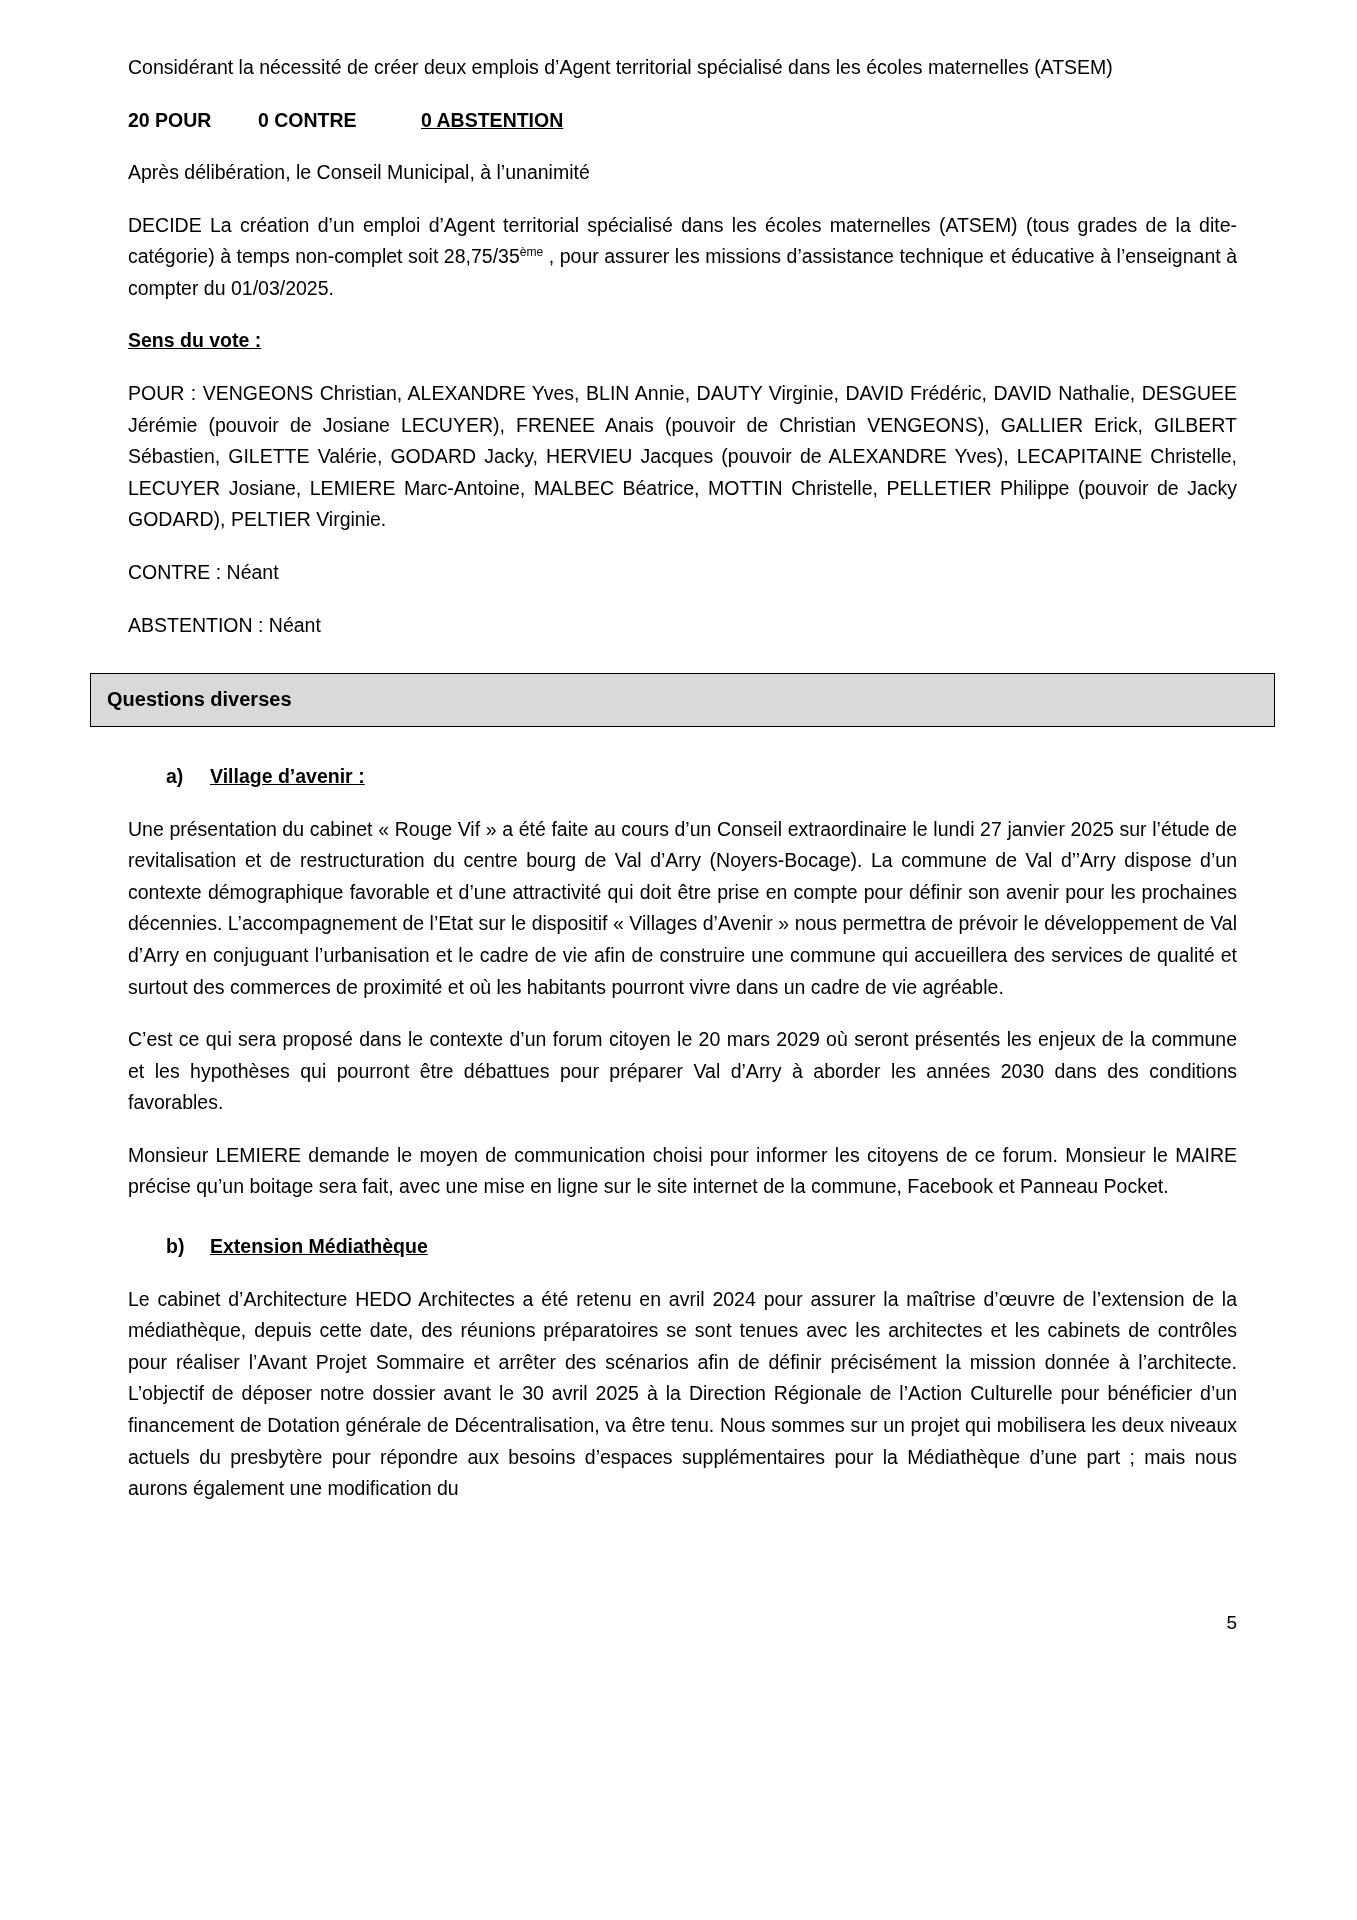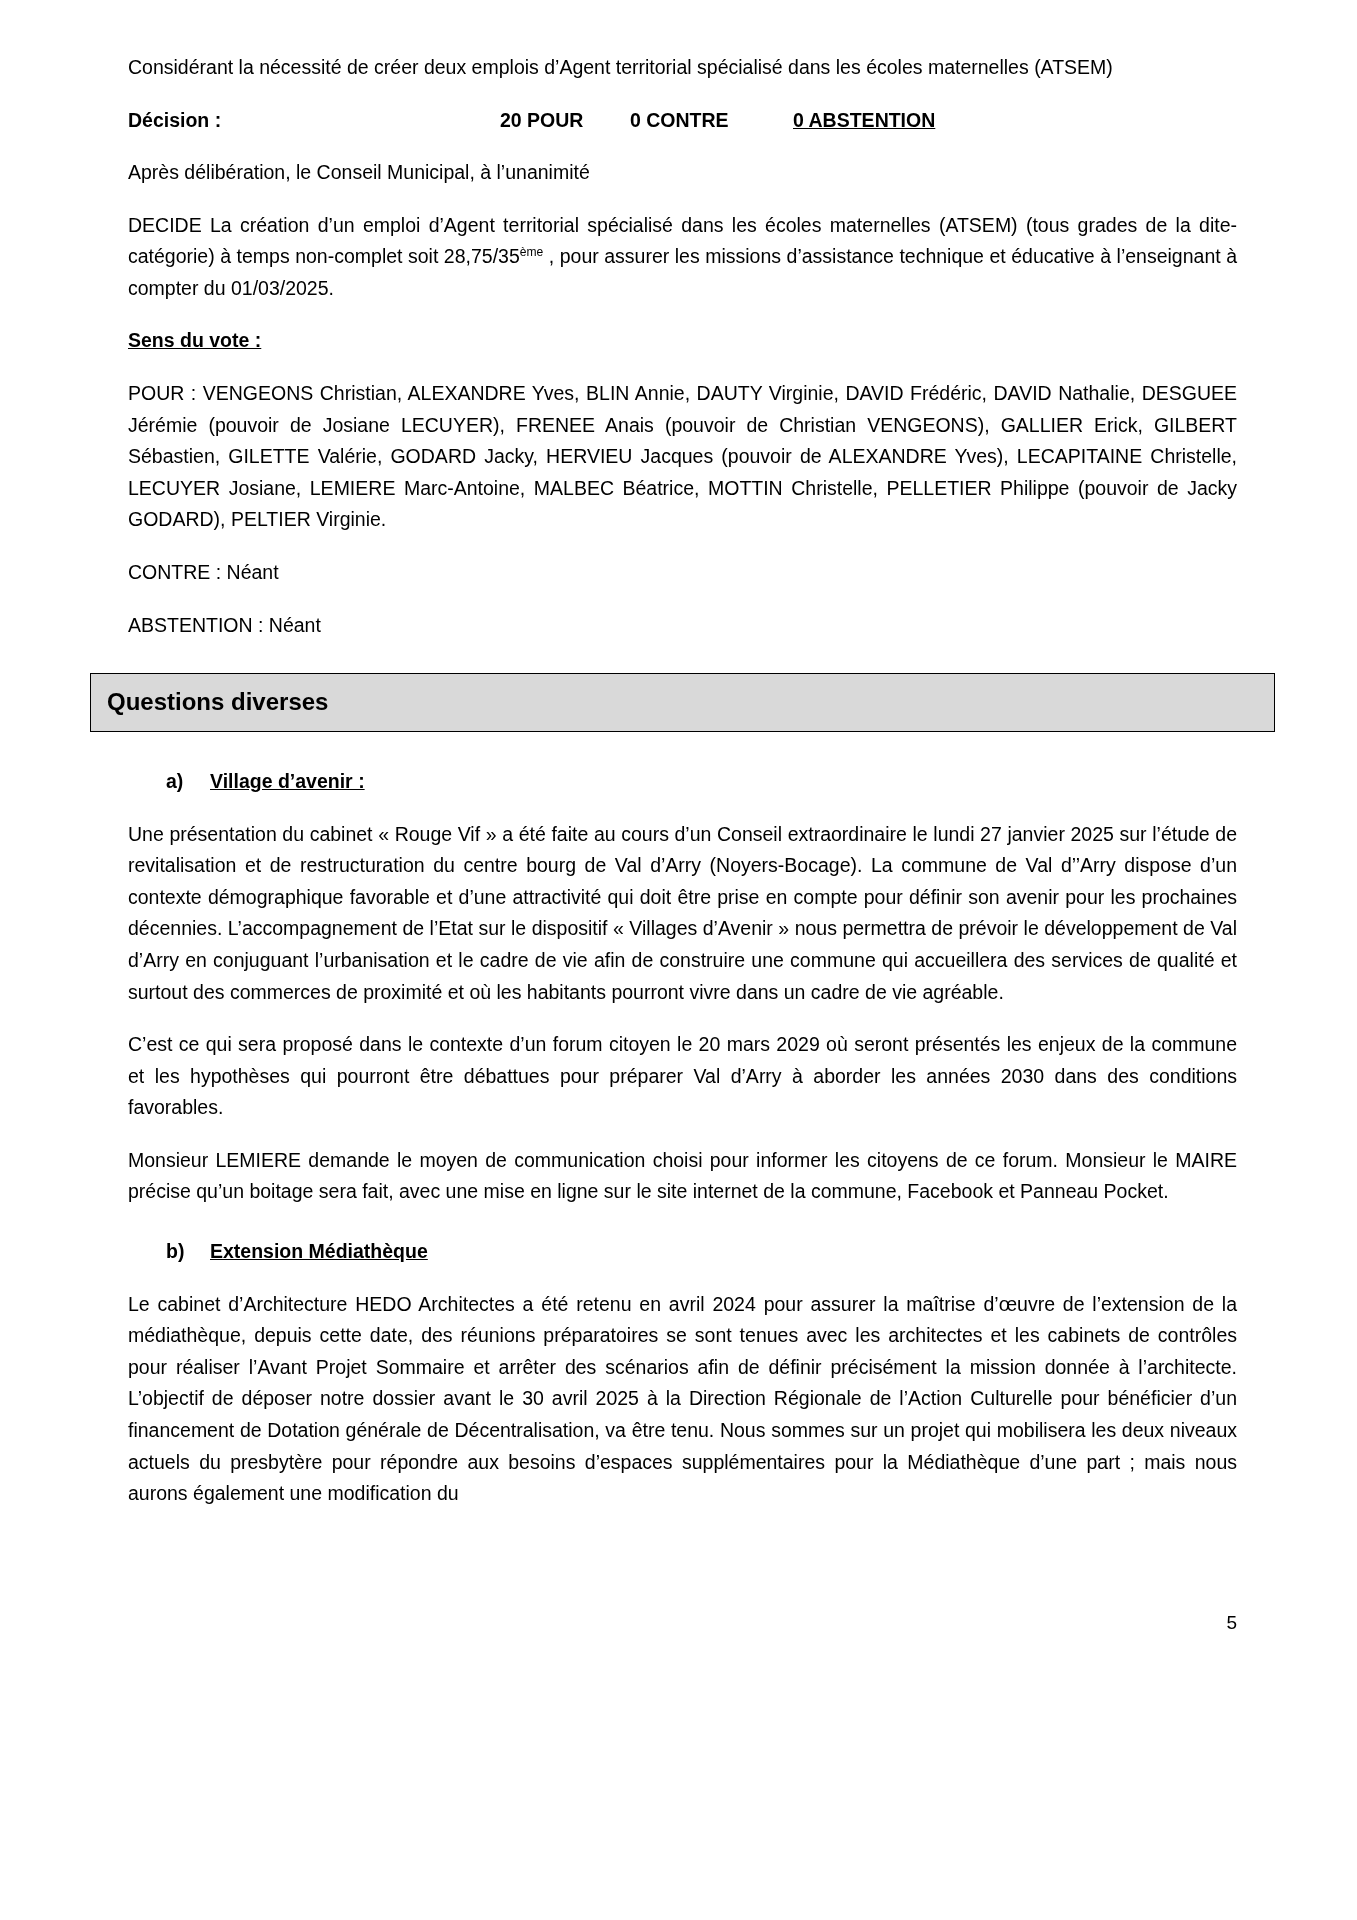--- a/index.html
+++ b/index.html
@@ -53,21 +53,21 @@
   .decision-row .dec-abst  { flex: 0 0 auto; text-decoration: underline; }
 
   
   .banner {
     box-sizing: border-box;
     margin: 32px -38px 0 -38px;
     border: 1.6px solid #000000;
     background: #d9d9d9;
     padding: 13px 16px 14px 16px;
     font-weight: bold;
-    font-size: 24px;
+    font-size: 20px;
     line-height: 1.25;
   }
 
   
   .list-item {
     display: flex;
     margin: 34px 0 21px 0;
     padding-left: 38px;
     font-size: 19.5px;
   }
@@ -93,21 +93,20 @@
 </style>
 </head>
 <body>
 
 <div class="page">
   <div class="doc-body">
 
     <p class="para">Considérant la nécessité de créer deux emplois d’Agent territorial spécialisé dans les écoles maternelles (ATSEM)</p>
 
     <div class="decision-row">
-      <span class="dec-label">Décision :</span>
       <span class="dec-pour">20 POUR</span>
       <span class="dec-contre">0 CONTRE</span>
       <span class="dec-abst">0 ABSTENTION</span>
     </div>
 
     <p class="para">Après délibération, le Conseil Municipal, à l’unanimité</p>
 
     <p class="para"><span class="b">DECIDE</span><span> La création d’un emploi d’Agent territorial spécialisé dans les écoles maternelles (ATSEM) (tous grades de la dite-catégorie) à temps non-complet soit 28,75/35</span><sup class="ord">ème</sup><span> , pour assurer les missions d’assistance technique et éducative à l’enseignant  à compter du 01/03/2025.</span></p>
 
     <p class="para"><span class="bu">Sens du vote :</span></p>

